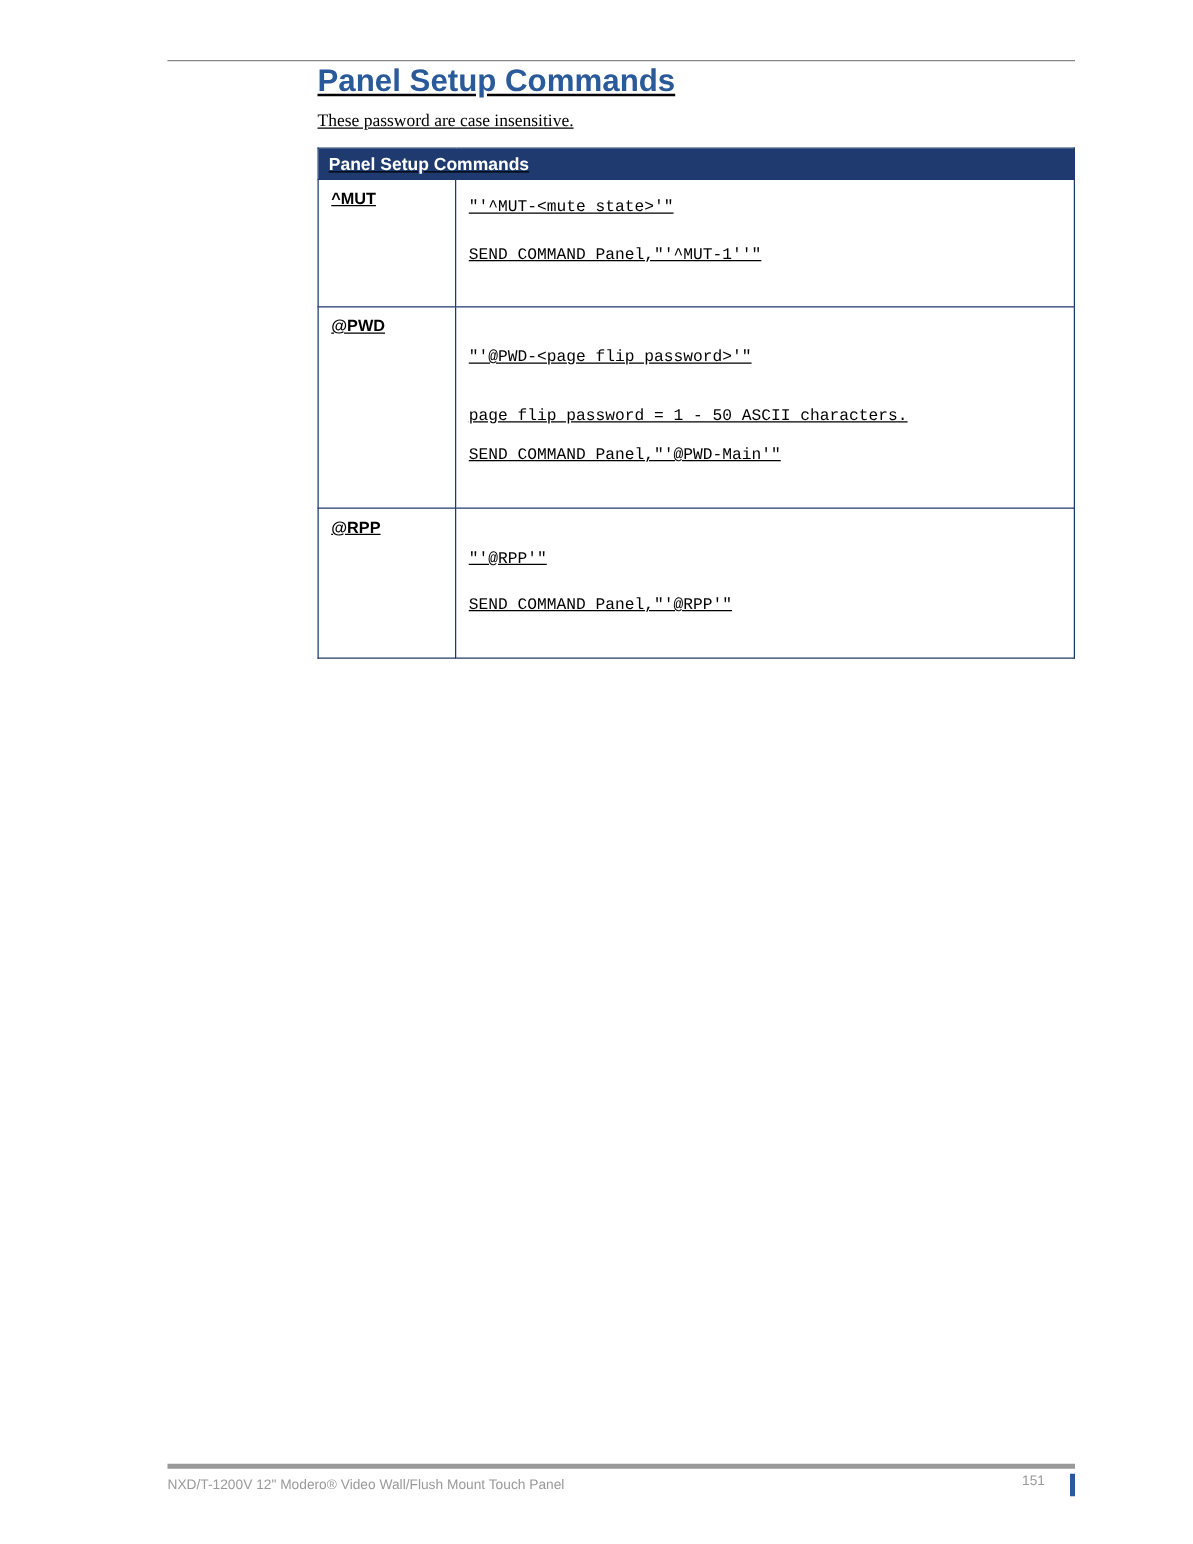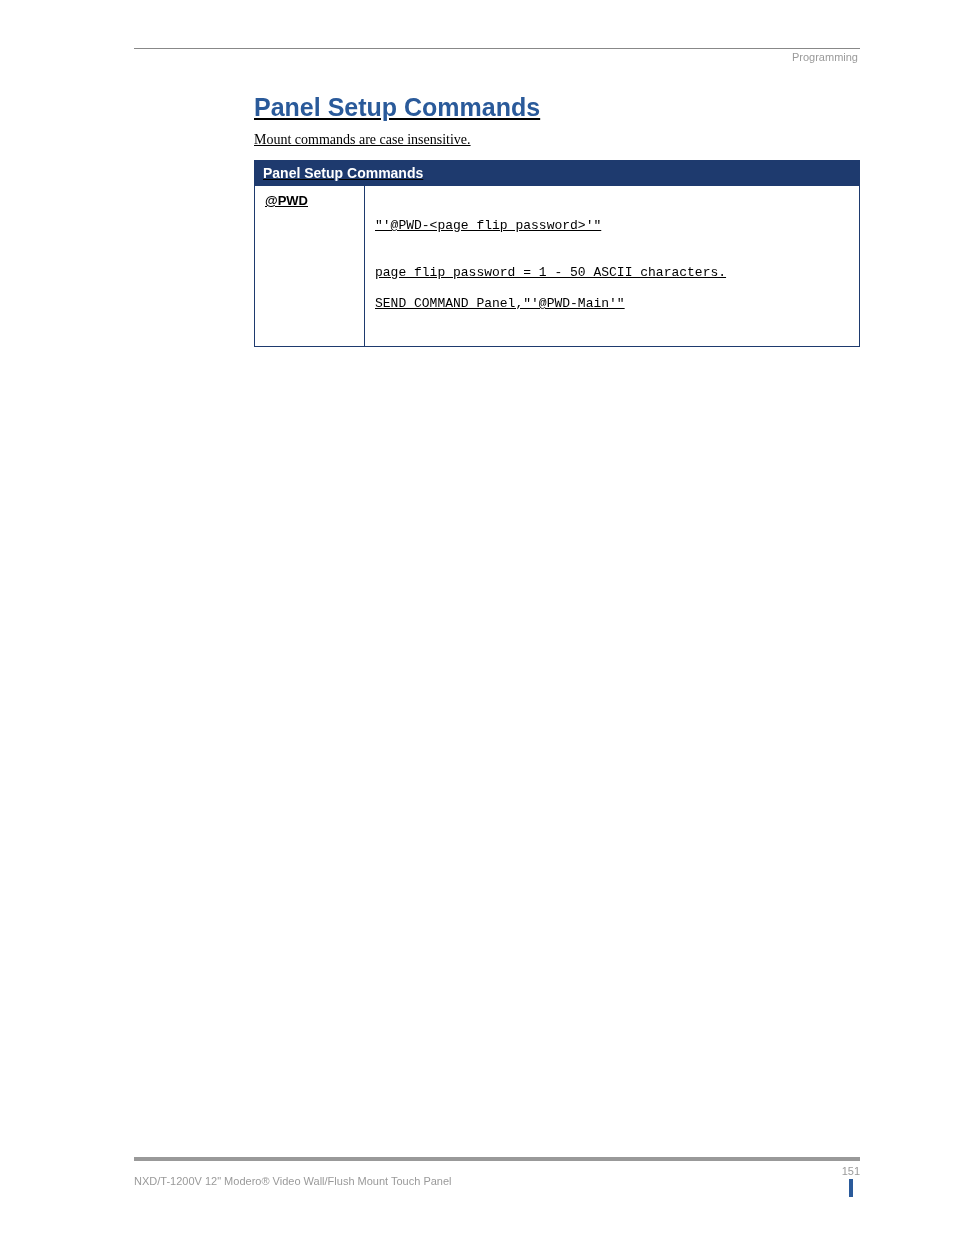--- a/index.html
+++ b/index.html
@@ -93,54 +93,65 @@
   .footer-row {
     display: flex;
     justify-content: space-between;
     align-items: center;
     font-family: Arial, Helvetica, sans-serif;
     font-size: 11px;
     color: #9a9a9a;
   }
   .page-number {
     display: flex;
-    align-items: center;
-    gap: 2px;
-    flex-direction: column;
+    gap: 20px;
   }
   .page-number .bar {
     width: 4px;
     height: 18px;
     background: #2a5a9a;
   }
 </style>
 </head>
 <body>
 
 <div class="page">
   <div class="topline"></div>
-  <div class="header-label">Programming</div>
 
   <div class="content">
     <div class="h1">Panel Setup Commands</div>
-    <div class="intro">Mount commands are case insensitive.</div>
+    <div class="intro">These password are case insensitive.</div>
 
     <table class="cmd">
       <thead>
         <tr>
           <th colspan="2">Panel Setup Commands</th>
         </tr>
       </thead>
       <tbody>
         <tr>
+          <td class="cmd-name">^MUT</td>
+          <td class="cmd-detail">
+            <span class="line first">"'^MUT-&lt;mute state&gt;'"</span>
+            <span class="line">SEND_COMMAND Panel,"'^MUT-1''"</span>
+          </td>
+        </tr>
+        <tr>
           <td class="cmd-name">@PWD</td>
           <td class="cmd-detail">
             <span class="line first" style="margin-top:24px">"'@PWD-&lt;page flip password&gt;'"</span>
             <span class="line tighter">page flip password = 1 - 50 ASCII characters.</span>
             <span class="line">SEND COMMAND Panel,"'@PWD-Main'"</span>
+          </td>
+        </tr>
+        <tr>
+          <td class="cmd-name">@RPP</td>
+          <td class="cmd-detail">
+            <span class="line first" style="margin-top:24px">"'@RPP'"</span>
+            <span class="line">SEND COMMAND Panel,"'@RPP'"</span>
           </td>
         </tr>
       </tbody>
     </table>
   </div>
 </div>
 
 <div class="footer">
   <div class="footer-line"></div>
   <div class="footer-row">

